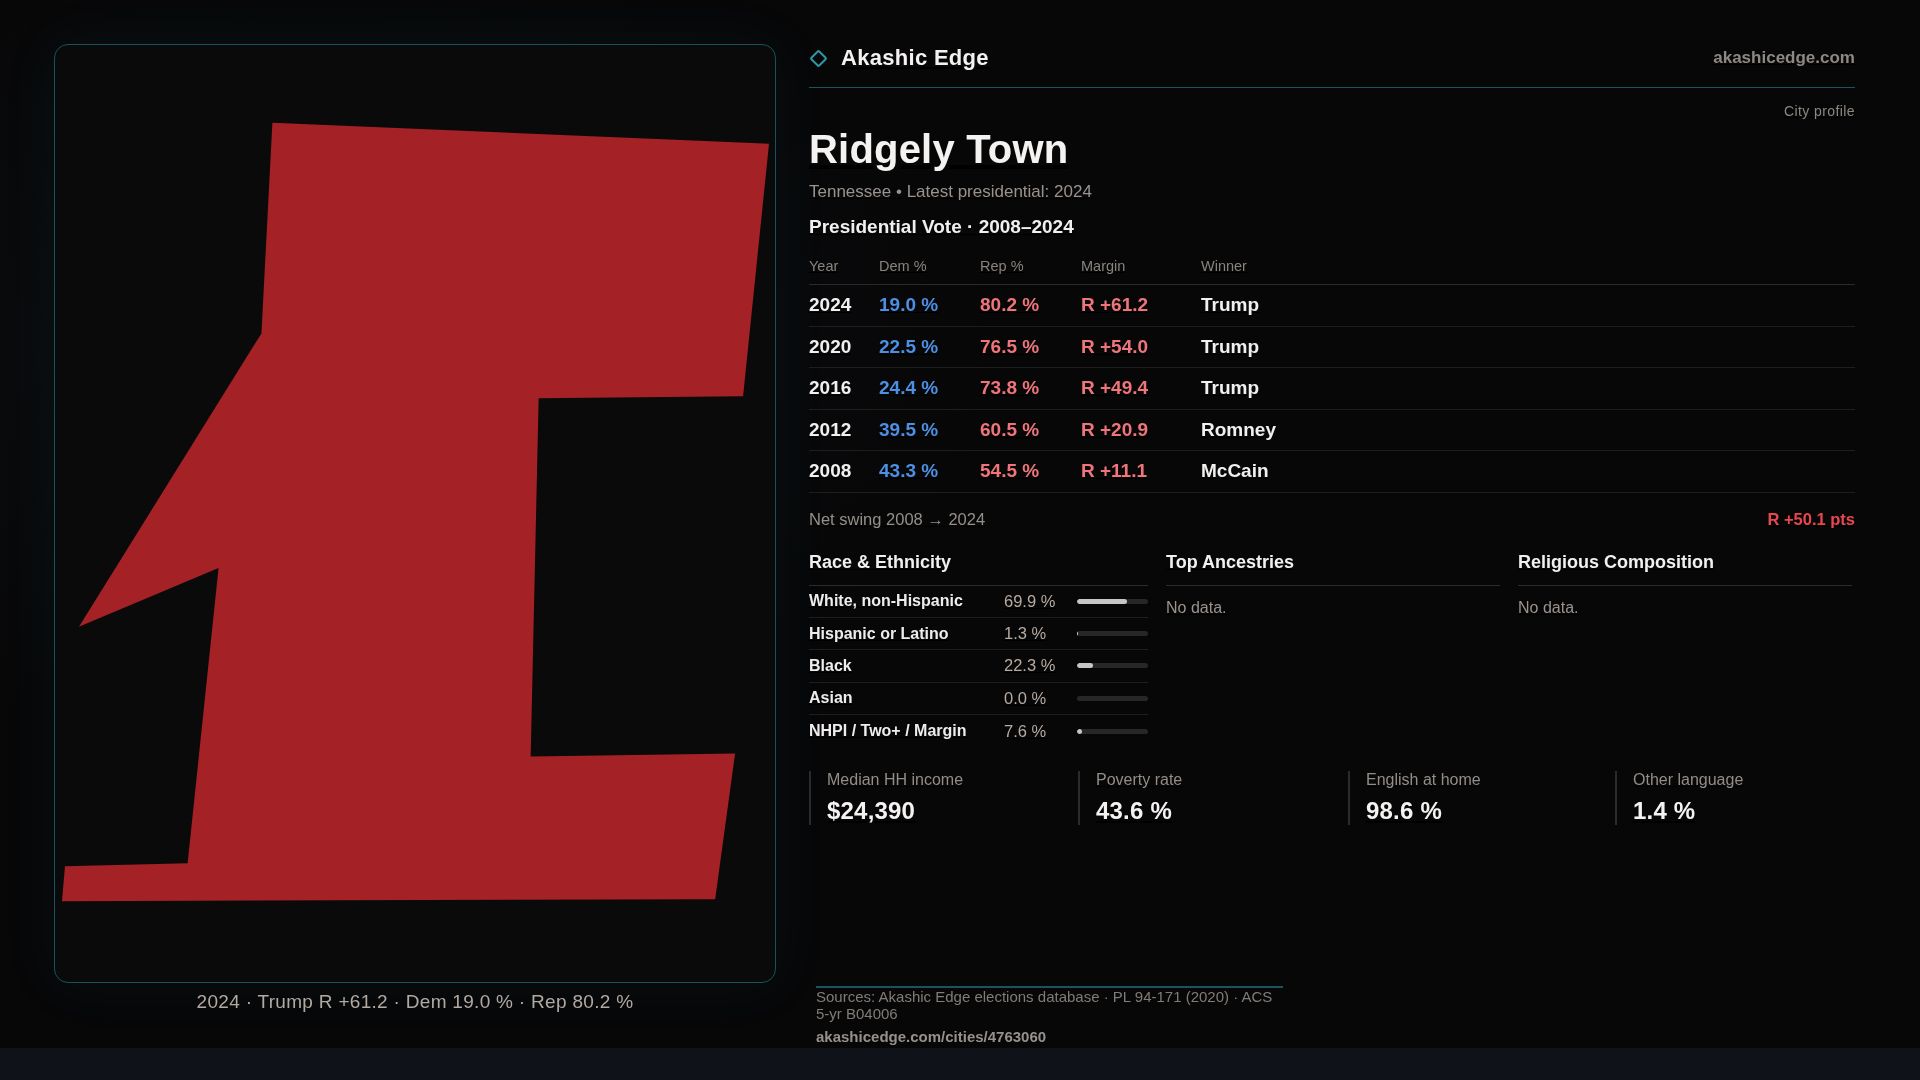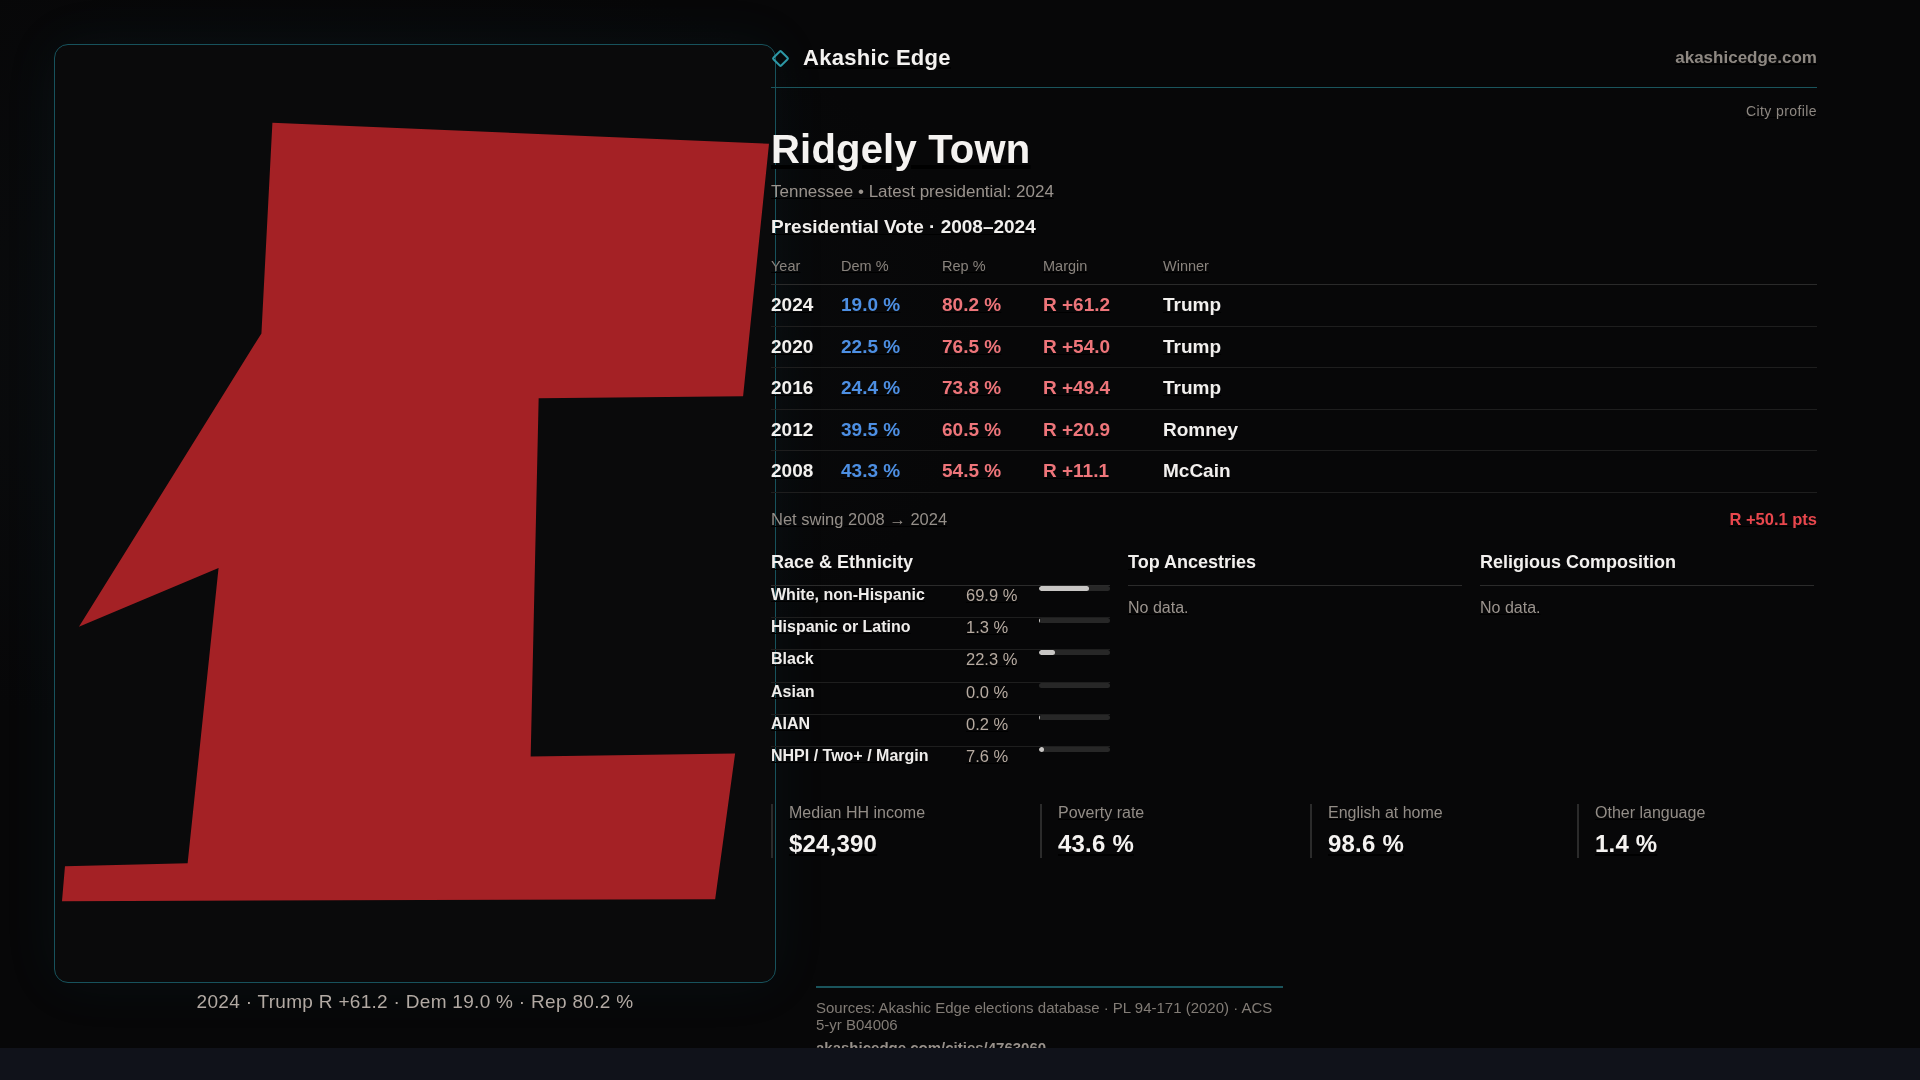--- a/index.html
+++ b/index.html
@@ -11,21 +11,21 @@
 
   
   .map-panel { position:absolute; left:54px; top:44px; width:722px; height:939px;
                background:#0a0a0b; border:1px solid #17525c; border-radius:14px;
                box-shadow:0 0 55px rgba(34,130,150,.08); overflow:hidden; }
   .map-panel svg { display:block; width:100%; height:100%; }
   .map-caption { position:absolute; left:54px; top:991px; width:722px; text-align:center;
                  font-size:19px; color:#b2a9a3; letter-spacing:.3px; }
 
   
-  .content { position:absolute; left:771px; top:44px; width:1046px;text-decoration:underline; }
+  .content { position:absolute; left:809px; top:44px; width:1046px;text-decoration:underline; }
   .brand-row { display:flex; align-items:center; justify-content:space-between; height:28px; }
   .brand { display:flex; align-items:center; }
   .diamond { width:13px; height:13px; border:2px solid #2d97a5; border-radius:2px;
              transform:rotate(45deg); margin:0 16px 0 3px; }
   .brand-name { font-size:22px; font-weight:bold; color:#f4f2f0; letter-spacing:.3px; }
   .site { font-size:17px; font-weight:bold; color:#8e8882; }
   .header-divider { height:1px; background:#1a545c; margin-top:15px; }
 
   .kicker { font-size:14px; color:#8d8781; letter-spacing:.4px; margin-top:15px;text-align:right; }
   .page-title { font-size:40px; font-weight:bold; color:#f5f3f1; margin-top:8px; letter-spacing:.2px; }
@@ -41,37 +41,37 @@
   .c-dem { color:#4d8fe3; }
   .c-rep,.c-margin { color:#ee757a; }
 
   .net-swing { display:flex; justify-content:space-between; align-items:baseline;
                padding-top:17px; font-size:16.5px; color:#958f89; }
   .net-swing-value { color:#e8474d; font-weight:bold; }
 
   .triple { display:grid; grid-template-columns:339px 334px 334px; column-gap:18px; margin-top:23px; }
   .card-title { font-size:18px; font-weight:bold; color:#f2f0ee; padding-bottom:12px;
                 border-bottom:1px solid #2b2b2b; }
-  .rrow { display:flex; align-items:flex-start; height:32.4px; font-size:16.5px; }
+  .rrow { display:flex; align-items:center; height:32.4px; font-size:16.5px; }
   .rrow:not(:last-child) { border-bottom:1px solid #1e1e1e; }
   .rlabel { flex:1; color:#efedeb; font-weight:bold; font-size:16px; }
   .rval { width:73px; color:#b7aba1; }
   .rbar { width:71px; height:5px; border-radius:3px; background:#272727; overflow:hidden; }
   .rfill { height:100%; border-radius:3px; background:#c8c6c4; }
   .no-data { margin-top:13px; font-size:16px; color:#9b948e; }
 
   .econ-title { margin-top:26px; font-size:18px; font-weight:bold; color:#f2f0ee;
                 padding-bottom:12px; border-bottom:1px solid #262626; }
   .stats-grid { display:grid; grid-template-columns:269px 270px 267px 1fr; margin-top:24px; }
   .stat { border-left:2px solid #2b2b2b; padding-left:16px; }
   .slabel { font-size:16px; color:#938d87; }
   .svalue { font-size:24px; font-weight:bold; color:#f5f3f1; margin-top:8px; letter-spacing:.2px; }
 
   .footer { position:absolute; left:816px; top:986px; width:467px;
-            border-top:2px solid #1a545c; padding-top:11px; }
+            border-top:2px solid #1a545c; }
   .sources { font-size:15px; color:#827c76; }
   .flink { font-size:15px; font-weight:bold; color:#98918b; margin-top:6px; }
 </style>
 </head>
 <body>
 
 <div class="page">
 
   <div class="map-panel">
     <svg viewBox="0 0 722 939" preserveAspectRatio="none">
@@ -172,27 +172,20 @@
               </span>
             </div>
             <div class="rrow">
               <span class="rlabel">Asian</span>
               <span class="rval">0.0 %</span>
               <span class="rbar">
                 <span class="rfill" style="display: block; width: 0%;"></span>
               </span>
             </div>
             <div class="rrow">
-              <span class="rlabel">AIAN</span>
-              <span class="rval">0.2 %</span>
-              <span class="rbar">
-                <span class="rfill" style="display: block; width: 0.2%;"></span>
-              </span>
-            </div>
-            <div class="rrow">
               <span class="rlabel">NHPI / Two+ / Margin</span>
               <span class="rval">7.6 %</span>
               <span class="rbar">
                 <span class="rfill" style="display: block; width: 7.6%;"></span>
               </span>
             </div>
           </div>
       </div>
       <div>
         <div class="card-title">Top Ancestries</div>

